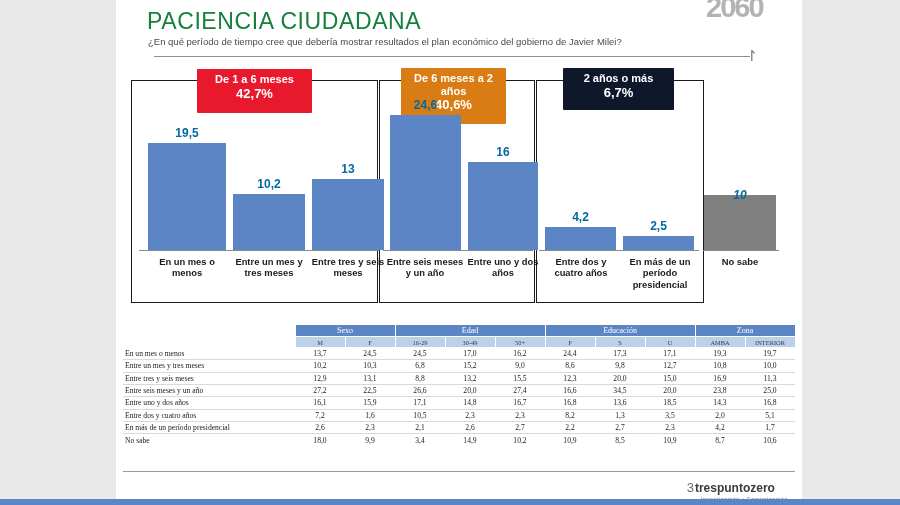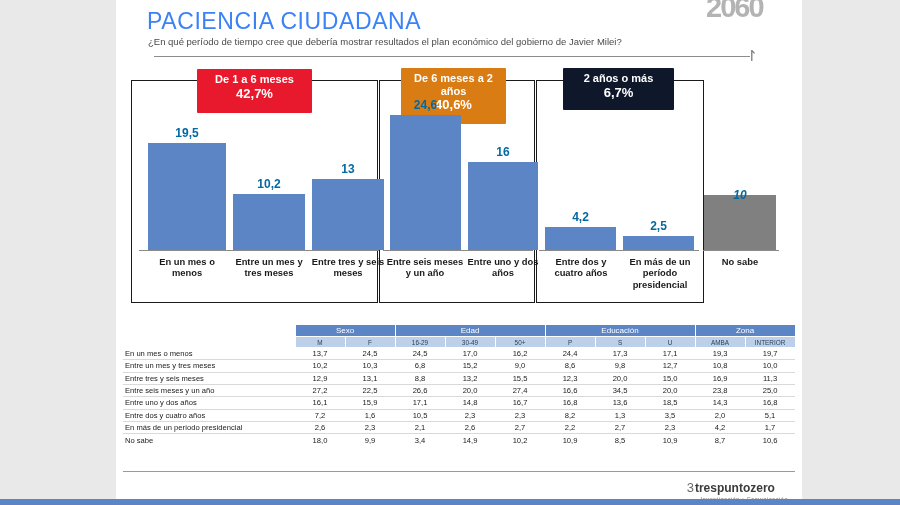--- a/index.html
+++ b/index.html
@@ -35,21 +35,21 @@
     background: #ffffff;
   }
 
   
   .title {
     position: absolute;
     left: 31px;
     top: 8px;
     font-size: 23px;
     letter-spacing: 0.6px;
-    color: #3b82f6;
+    color: #15803d;
     font-weight: 400;
   }
   .subtitle {
     position: absolute;
     left: 32px;
     top: 36px;
     font-size: 9.5px;
     color: #4a4a4a;
   }
   .rule {
@@ -139,20 +139,21 @@
   }
 
   
   .table-wrap {
     position: absolute;
     left: 7px;
     top: 324px;
     width: 672px;
     font-size: 7.6px;
     color: #1a1a1a;
+    font-family: Liberation Serif, serif;
   }
   table.data {
     border-collapse: collapse;
     width: 672px;
     table-layout: fixed;
   }
   table.data th, table.data td {
     padding: 1.2px 2px;
     font-weight: 400;
   }

